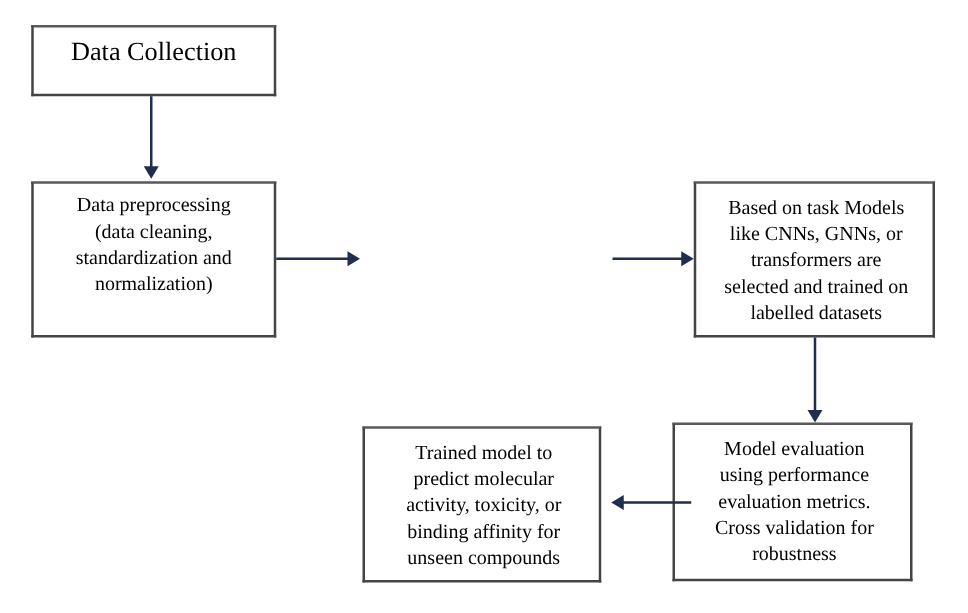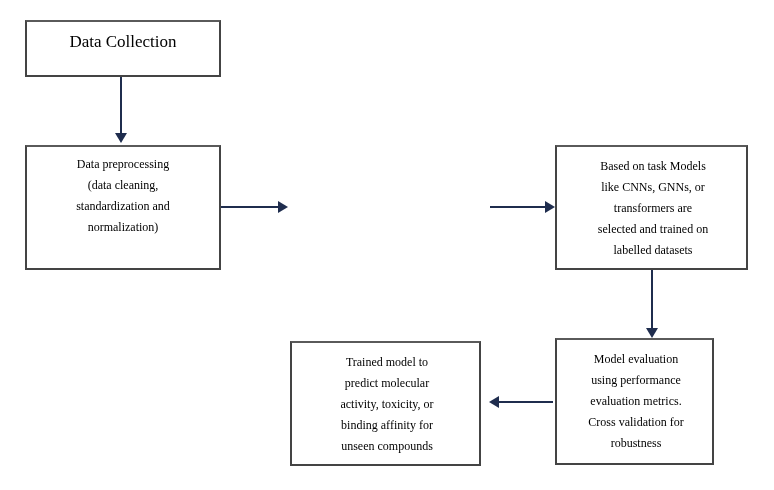--- a/index.html
+++ b/index.html
@@ -15,27 +15,27 @@
     font-family: "Liberation Serif", "DejaVu Serif", serif;
     color: #000000;
     overflow: hidden;
   }
   .node {
     position: absolute;
     box-sizing: border-box;
     background: #ffffff;
     border: 2px solid #444444;
     border-top-color: #5a5a5a;
-    font-size: 12px;
+    font-size: 16px;
     line-height: 21px;
     white-space: pre-line;
   }
   .node.center { text-align: center; padding: 7px 4px; }
   .node.left   { text-align: center;   padding: 9px 8px 9px 11px; }
-  .node.title-box { font-size: 17px; padding-top: 9px; }
+  .node.title-box { font-size: 21px; padding-top: 9px; }
 
   .shaft {
     position: absolute;
     background: #1f2d4e;
   }
   .head {
     position: absolute;
     width: 0;
     height: 0;
   }
@@ -67,21 +67,21 @@
 standardization and
 normalization)</div>
 
 
   <div class="node left" style="left:555px; top:145px; width:193px; height:125px;">Based on task Models
 like CNNs, GNNs, or
 transformers are
 selected and trained on
 labelled datasets</div>
 
-  <div class="node left" style="left:555px; top:338px; width:159px; height:127px;">Model evaluation
+  <div class="node left" style="left:538px; top:338px; width:192px; height:127px;">Model evaluation
 using performance
 evaluation metrics.
 Cross validation for
 robustness</div>
 
   <div class="node left" style="left:290px; top:341px; width:191px; height:125px;">Trained model to
 predict molecular
 activity, toxicity, or
 binding affinity for
 unseen compounds</div>

